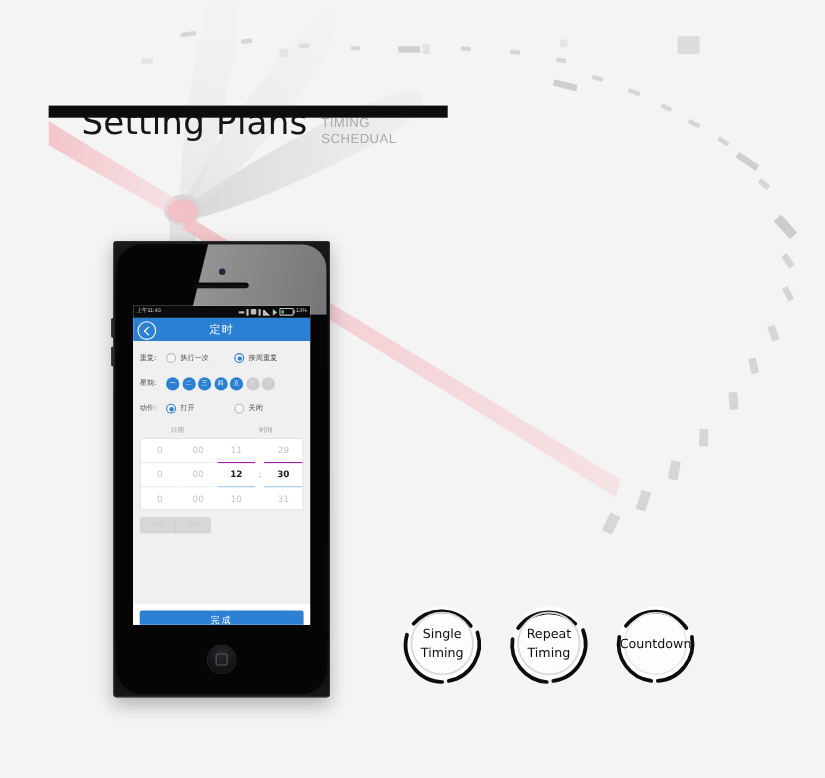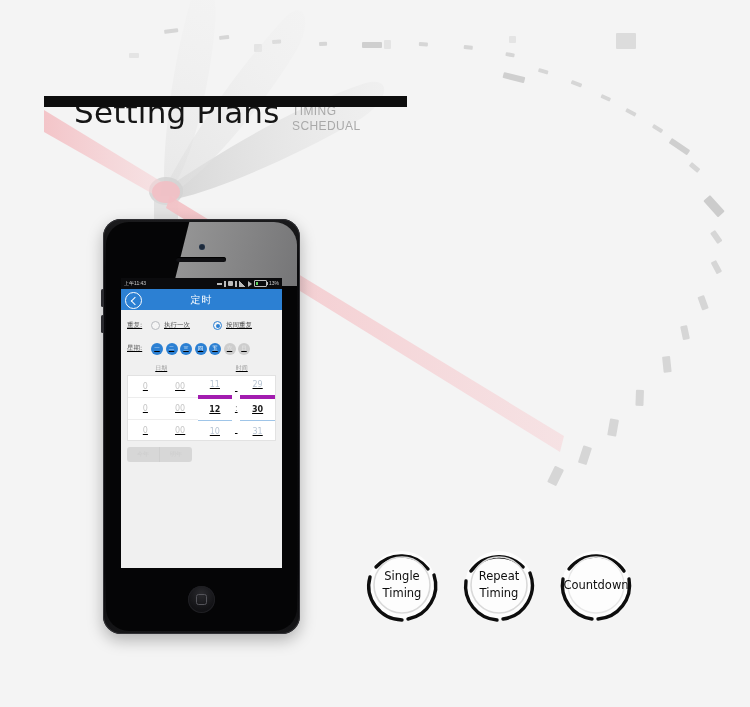--- a/index.html
+++ b/index.html
@@ -21,21 +21,21 @@
   }
   .title-sub{
     position:absolute;left:248px;top:60px;font-size:12px;line-height:15px;
     color:#a9a9a9;letter-spacing:.4px;font-family:"Liberation Sans",sans-serif;
   }
   .title-rule{position:absolute;left:0;top:96px;width:363px;height:11px;background:#0d0d0d;}
 
   
   .phone{
     position:absolute;left:59px;top:219px;width:197px;height:415px;
-    border-radius:18px;
+    border-radius:3px;
     background:linear-gradient(180deg,#1b1b1d 0%,#0a0a0c 12%,#070709 85%,#161618 100%);
     box-shadow:0 6px 16px rgba(0,0,0,.28), inset 0 0 0 1px #303034;
   }
   .phone-inner{
     position:absolute;left:3px;top:3px;width:191px;height:409px;border-radius:23px;
     background:#050506;overflow:hidden;
   }
   .phone-gloss{
     position:absolute;left:0;top:0;width:191px;height:64px;
     background:linear-gradient(104deg, rgba(255,255,255,0) 0%, rgba(255,255,255,0) 40%, rgba(235,235,235,.62) 40.5%, rgba(210,210,212,.55) 100%);
@@ -66,21 +66,21 @@
   
   .appbar{height:21px;background:#2c80d3;display:flex;align-items:center;position:relative;}
   .back-btn{position:absolute;left:4px;top:3px;width:15px;height:15px;border-radius:50%;
             border:1.4px solid #ffffff;display:flex;align-items:center;justify-content:center;}
   .chev{width:5px;height:5px;border-left:1.4px solid #fff;border-bottom:1.4px solid #fff;
         transform:rotate(45deg);margin-left:2px;}
   .appbar-title{width:100%;text-align:center;color:#fff;font-size:10px;letter-spacing:1px;
                 font-family:"DejaVu Sans",sans-serif;}
 
   
-  .body{background:#f0f0f0;height:269px;position:relative;text-decoration:underline;}
+  .body{background:#f0f0f0;height:269px;position:relative;}
   .row{display:flex;align-items:center;padding:0 6px;height:23px;}
   .row-label{width:24px;font-size:6.5px;color:#5b5b5b;font-family:"DejaVu Sans",sans-serif;}
   .opt{display:flex;align-items:center;gap:4px;margin-right:0;}
   .radio{width:9px;height:9px;border-radius:50%;border:1.3px solid #b9bcc0;background:#f5f5f5;
          box-sizing:border-box;display:flex;align-items:center;justify-content:center;}
   .radio.on{border-color:#2c80d3;}
   .radio.on:after{content:"";width:4px;height:4px;border-radius:50%;background:#2c80d3;}
   .opt-text{font-size:6.5px;color:#4a4a4a;font-family:"DejaVu Sans",sans-serif;}
   .opt-a{width:62px;text-align:right;}
   .days{display:flex;gap:2.5px;}
@@ -95,21 +95,21 @@
   .picker{margin:0 6px;background:#fff;border:1px solid #e2e2e2;height:64px;
           display:flex;align-items:stretch;}
   .col{flex:1;display:flex;flex-direction:column;justify-content:center;align-items:center;
        position:relative;}
   .col.sep{flex:0 0 8px;}
   .cell{height:21px;line-height:21px;font-size:8px;color:#c6c6c6;width:100%;text-align:center;
         font-family:"DejaVu Sans",sans-serif;}
   .cell.mid{color:#2b2b2b;font-weight:bold;}
   .col.time .cell{color:#b9c6d4;}
   .col.time .cell.mid{color:#1c1c1c;}
-  .col.time .cell.t1{border-bottom:4px solid #a21caf;}
+  .col.time .cell.t1{border-bottom:1px solid #a21caf;}
   .col.time .cell.mid{border-bottom:1px solid #9fc5e8;}
   .col.date .cell.t1{border-bottom:1px solid #ededed;}
   .col.date .cell.mid{border-bottom:1px solid #ededed;}
   .colon{font-size:8px;color:#888;align-self:center;}
 
   .seg{margin:6px 6px 0 6px;display:inline-flex;background:#d7d7d7;border-radius:3px;overflow:hidden;}
   .seg div{font-size:6px;color:#cdcdcd;padding:3px 10px;font-family:"DejaVu Sans",sans-serif;}
   .seg div + div{border-left:1px solid #cfcfcf;}
 
   .done-wrap{position:absolute;left:0;bottom:0;width:100%;background:#fff;padding:6px 0 7px 0;}
@@ -324,20 +324,31 @@
               <div class="day">二</div>
               <div class="day">三</div>
               <div class="day">四</div>
               <div class="day">五</div>
               <div class="day off">六</div>
               <div class="day off">日</div>
             </div>
           </div>
 
           
+          <div class="row">
+            <div class="row-label">动作:</div>
+            <div class="opt opt-a">
+              <div class="radio on"></div>
+              <div class="opt-text">打开</div>
+            </div>
+            <div class="opt">
+              <div class="radio"></div>
+              <div class="opt-text">关闭</div>
+            </div>
+          </div>
 
           
           <div class="picker-heads">
             <span style="flex:2">日期</span>
             <span style="flex:2">时间</span>
           </div>
 
           
           <div class="picker">
             <div class="col date">
@@ -367,20 +378,23 @@
             </div>
           </div>
 
           
           <div class="seg">
             <div>今年</div>
             <div>明年</div>
           </div>
 
           
+          <div class="done-wrap">
+            <div class="done">完成</div>
+          </div>
         </div>
       </div>
 
       <div class="home-btn">
         <div class="home-sq"></div>
       </div>
     </div>
   </div>
 
   <div class="badges">

